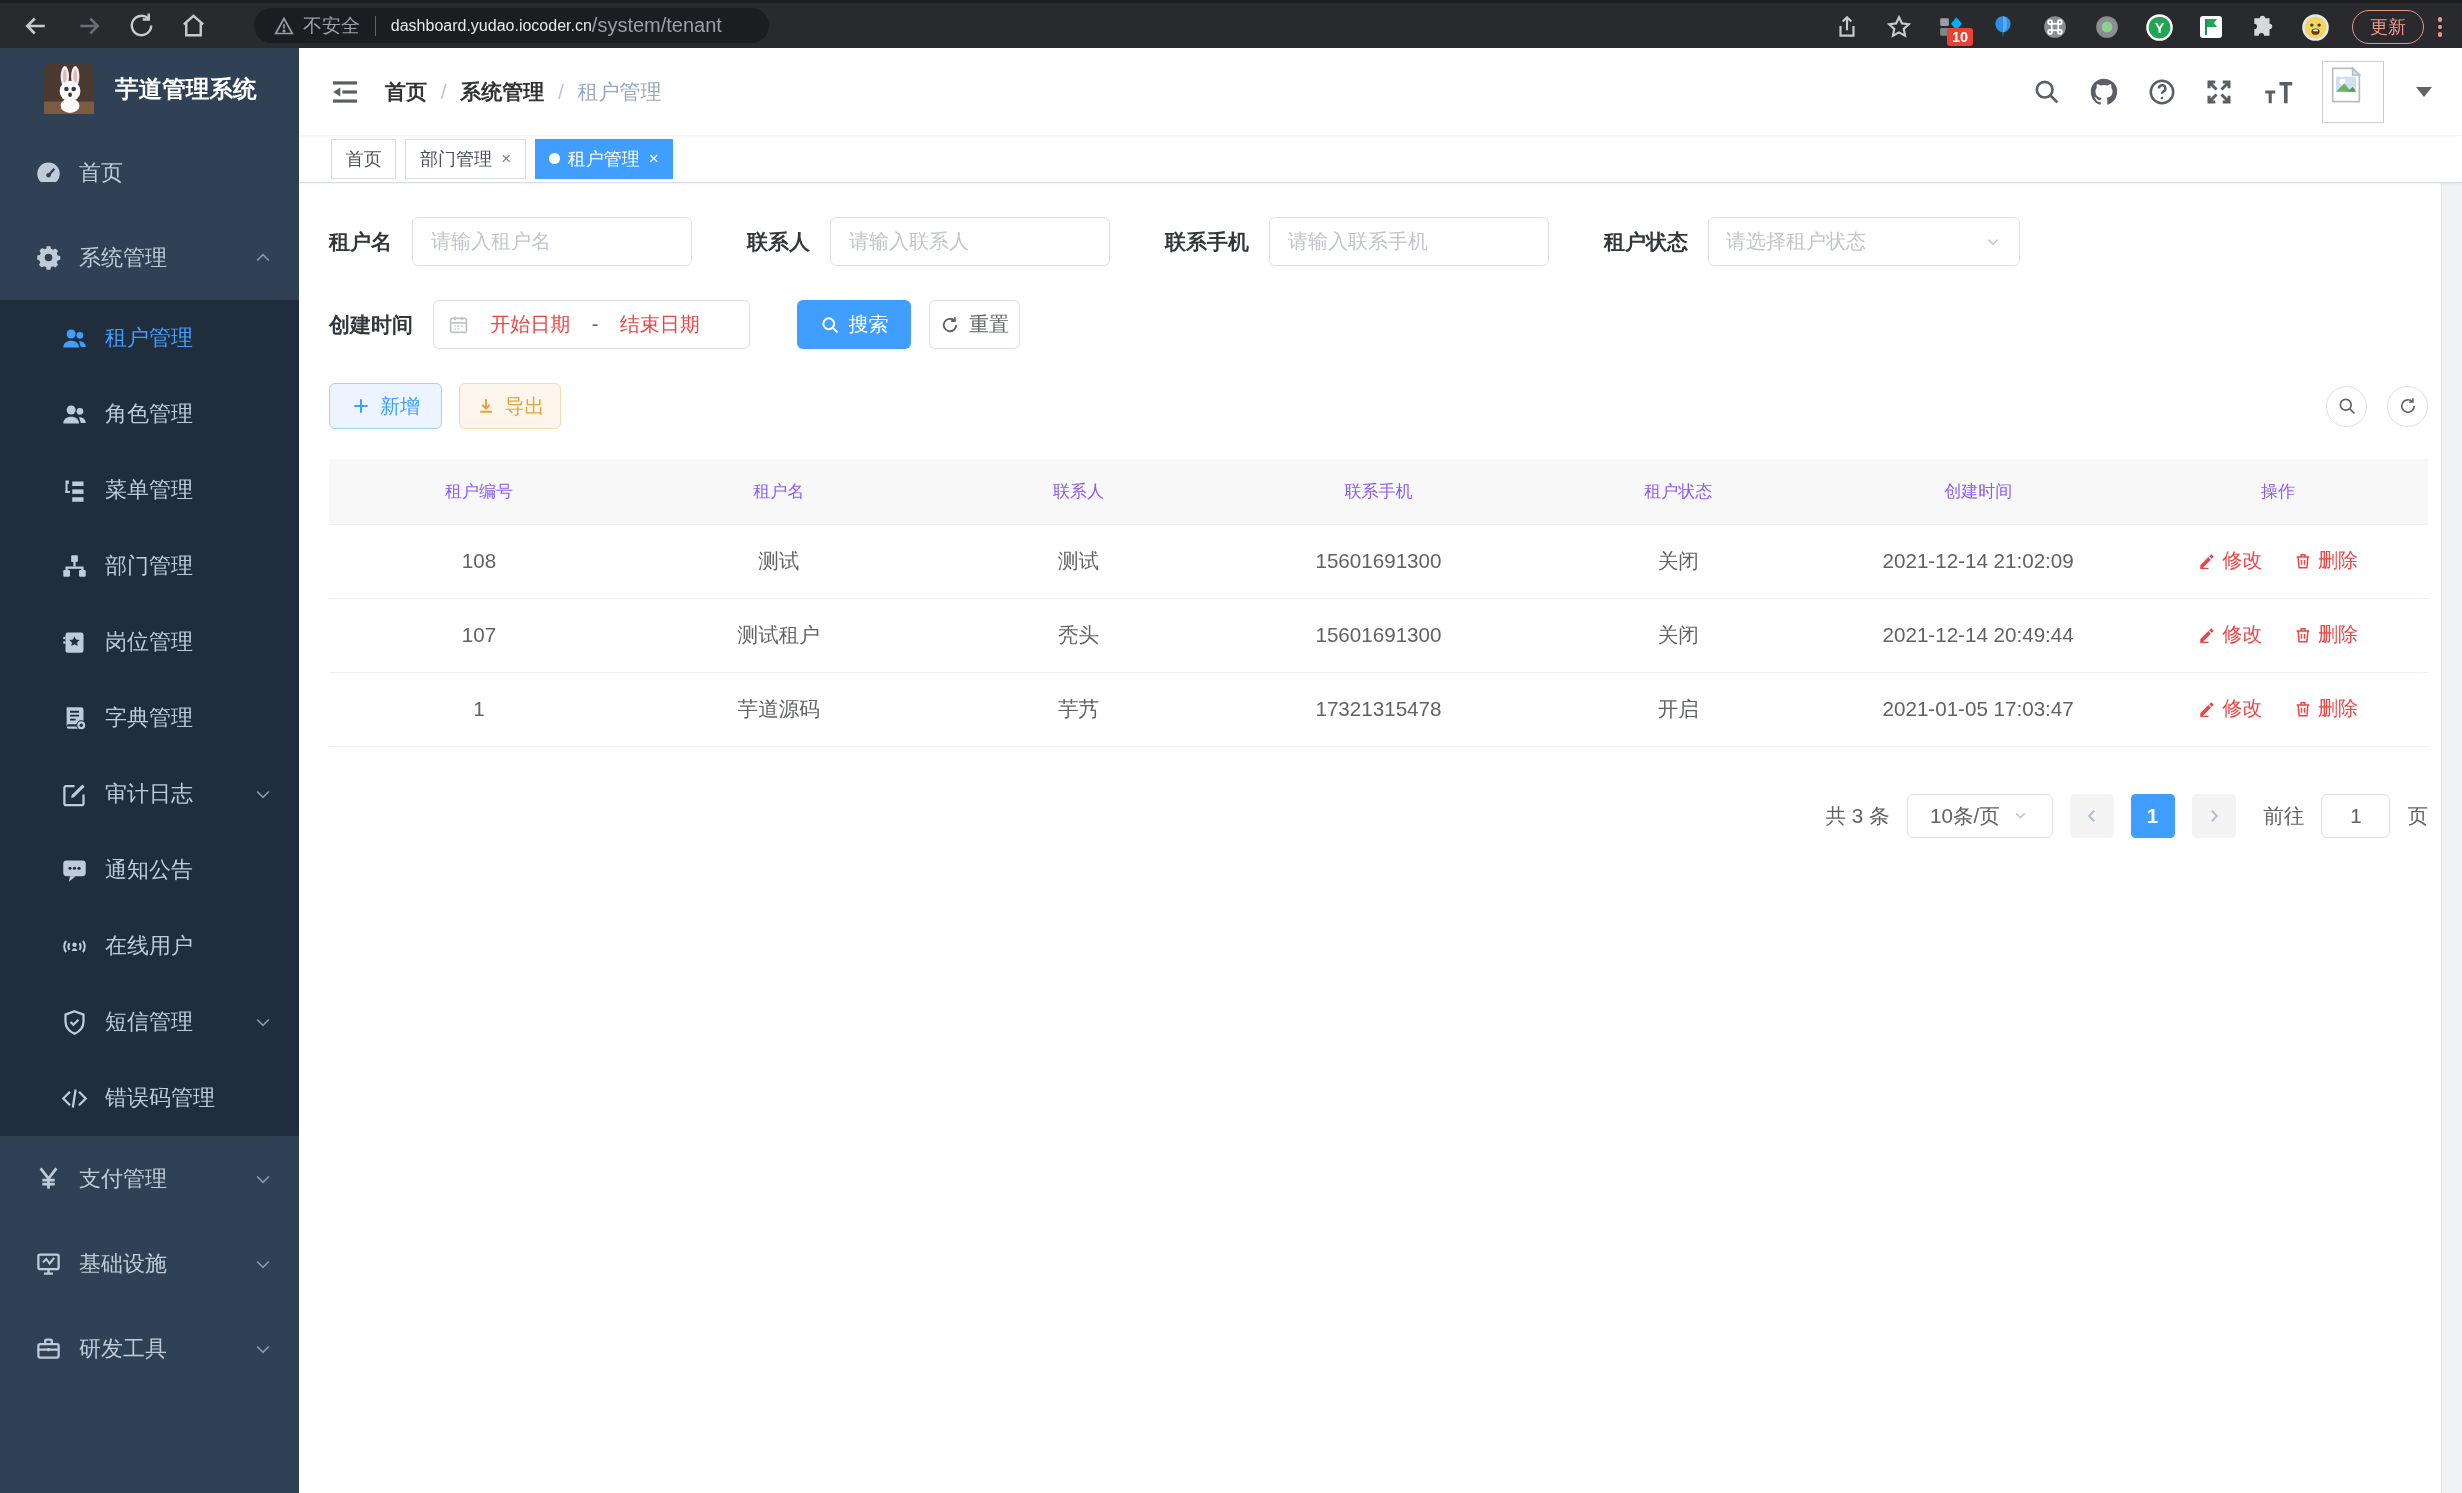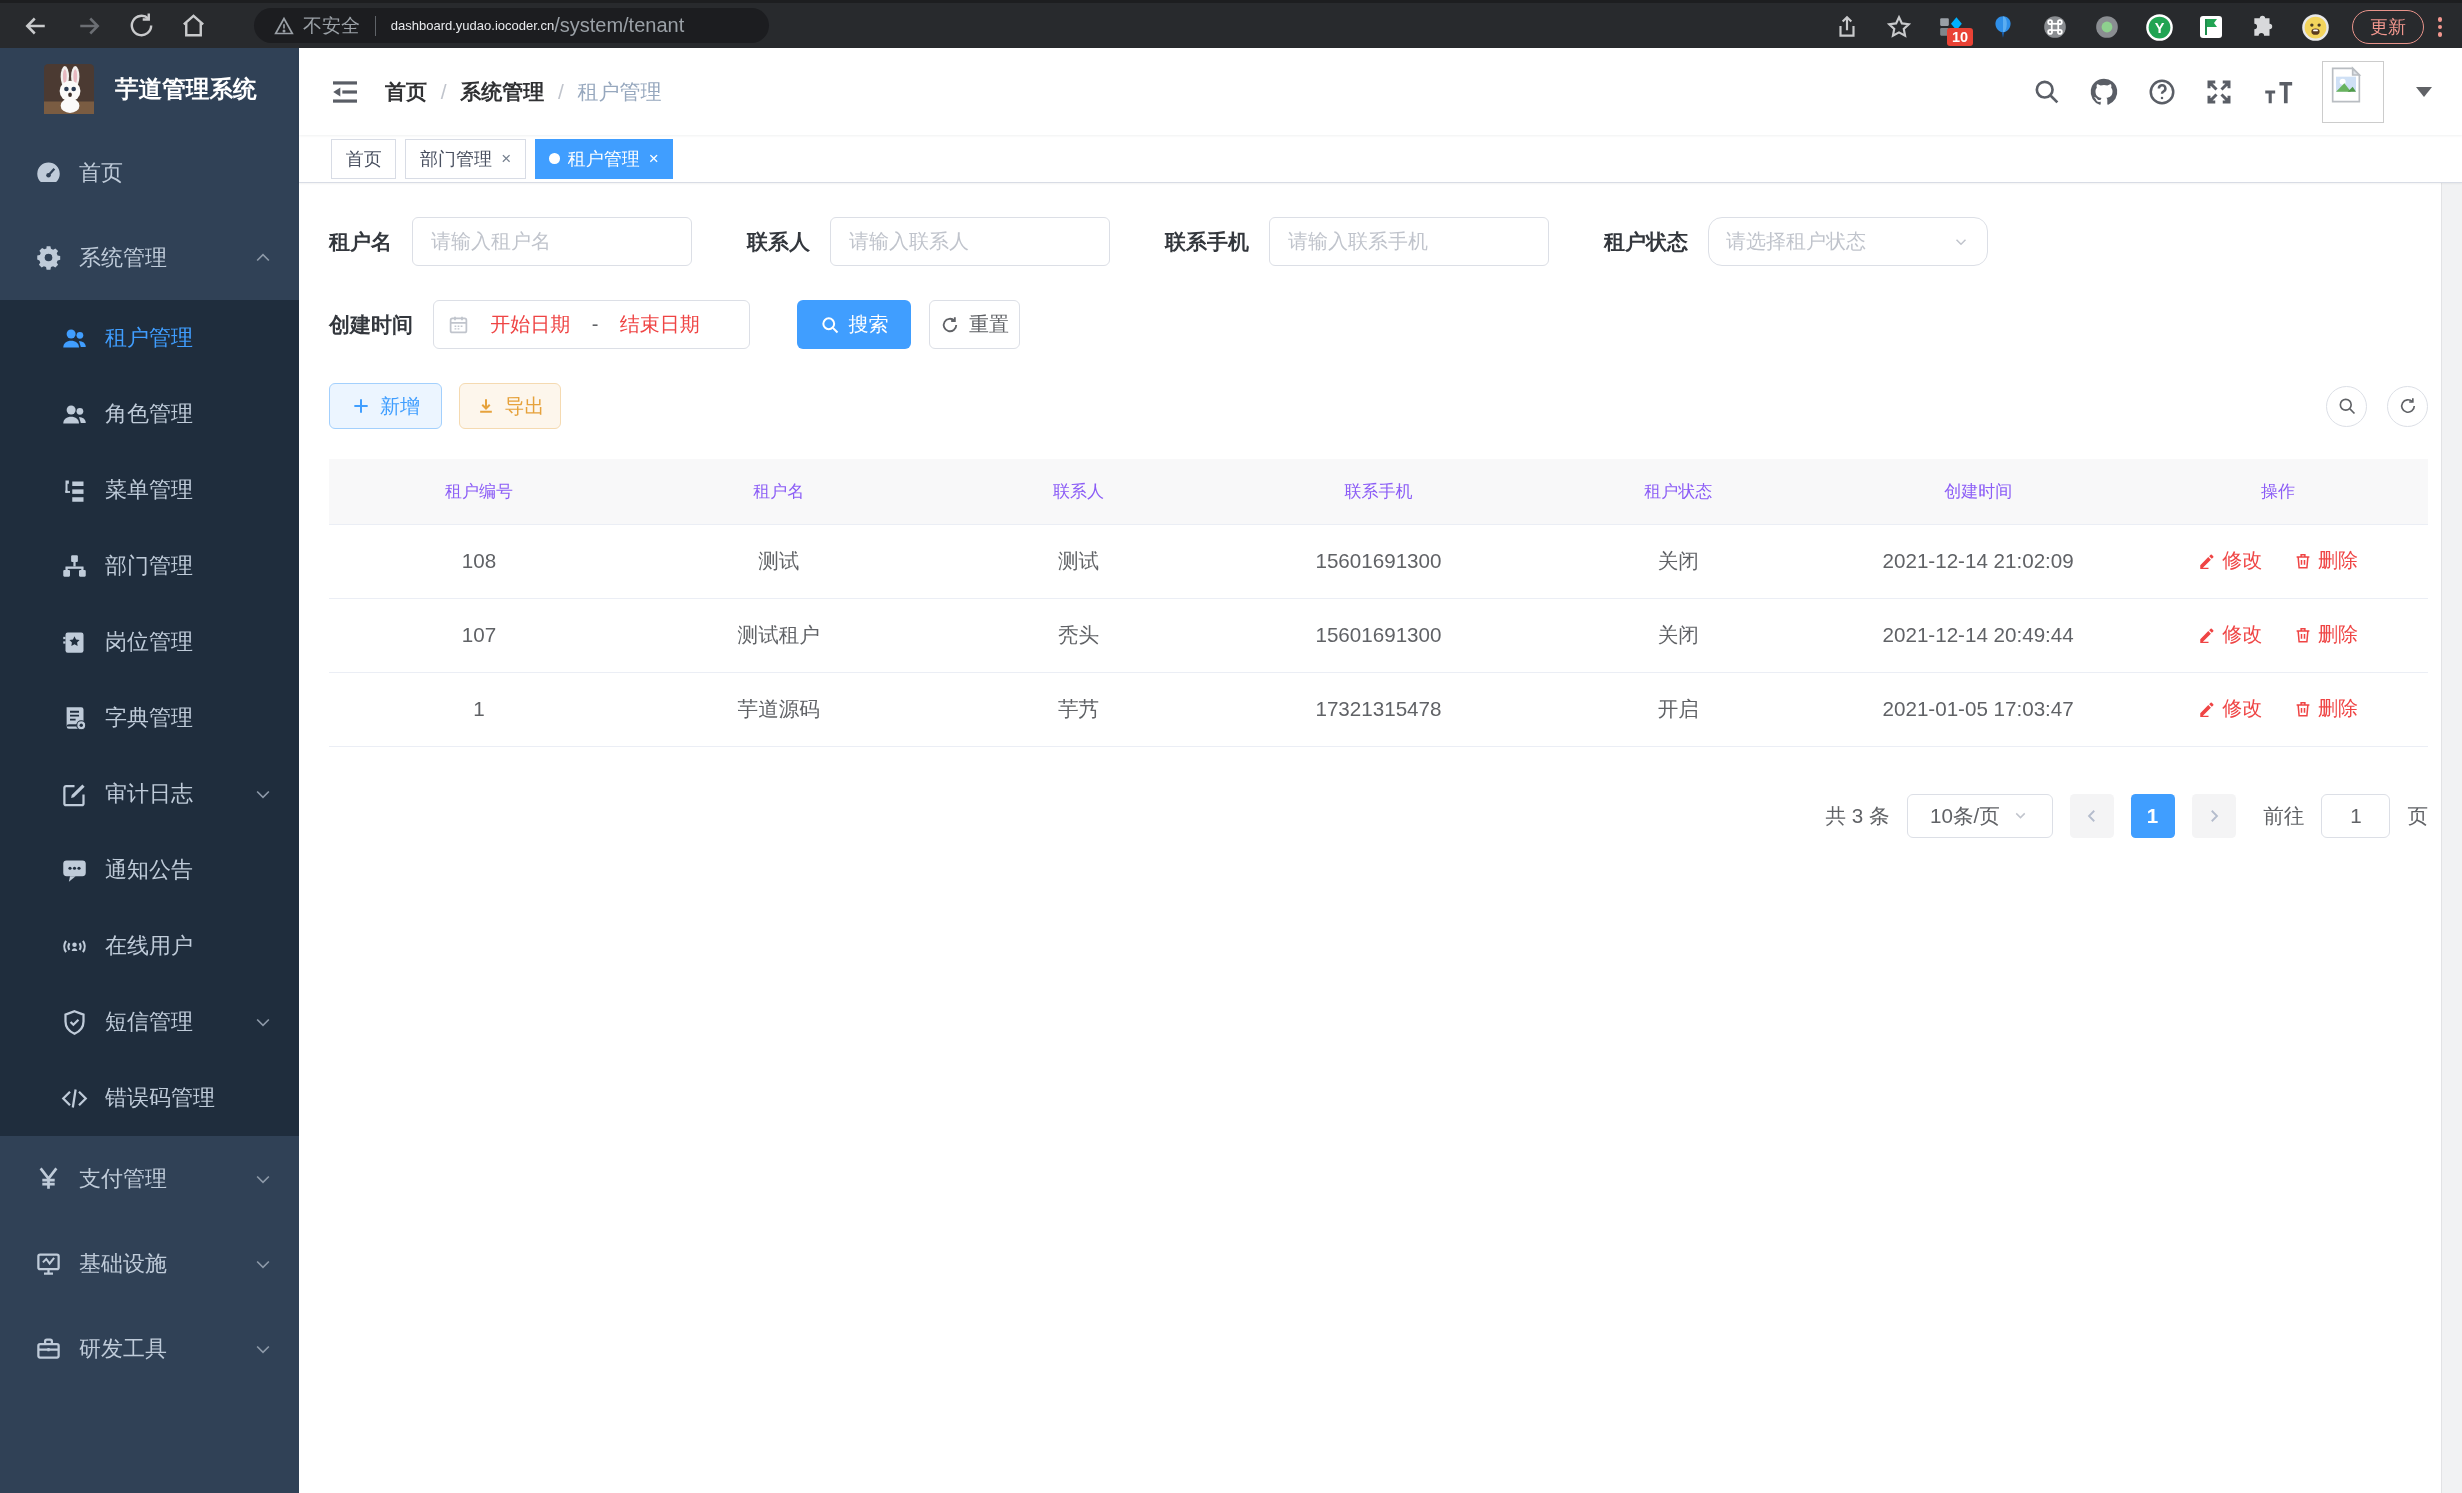--- a/index.html
+++ b/index.html
@@ -9,21 +9,21 @@
 
   
   .browser-bar { position:relative; width:2462px; height:48px; background:#282a2d;
     display:flex; align-items:center; border-top:3px solid #1d1e20; }
   .b-nav { display:flex; align-items:center; gap:23px; margin-left:21px; color:#c9cacc; }
   .b-nav .dim { color:#6b6e73; }
   .url-pill { margin-left:46px; width:515px; height:35px; background:#1c1d20; border-radius:17.5px;
     display:flex; align-items:center; padding:0 20px; }
   .sec-label { color:#9aa0a6; font-size:19px; margin-left:9px; }
   .url-divider { width:0.8px; height:20px; background:#5f6368; margin:0 15px; }
-  .url-host { color:#e8eaed; font-size:13px; }
+  .url-host { color:#e8eaed; font-size:16px; }
   .url-path { color:#9aa0a6; font-size:20px; }
   .b-right { position:absolute; right:12px; top:3px; height:42px; display:flex; align-items:center; }
   .b-ico { width:52px; display:flex; justify-content:center; align-items:center; position:relative; color:#c9cacc; }
   .ext-badge { position:absolute; right:4.6px; bottom:-6px; background:#e94235; color:#fff; font-size:14.5px;
     padding:0.8px 4.6px; border-radius:3px; font-weight:700; }
   .update-pill { height:34px; border:1.5px solid #e8938a; border-radius:17.5px; color:#f2978e;
     font-size:18px; display:flex; align-items:center; padding:0 17px; margin:0 6px 0 10.7px; }
   .dots3 { color:#f2978e; font-size:23px; letter-spacing:0; width:20px; text-align:center; line-height:10.7px; }
   .dots3 i { display:block; width:4.6px; height:4.6px; background:#f2978e; border-radius:50%; margin:3px auto; }
 
@@ -64,21 +64,21 @@
 
   .content { flex:1; padding:34px 34px 0 30px; background:#fff; }
 
   
   .filter-row { display:flex; align-items:center; margin-bottom:34px; }
   .f-field { display:flex; align-items:center; margin-right:55px; }
   .f-label { font-size:21px; font-weight:700; color:#33373d; margin-right:20px; white-space:nowrap; }
   .f-input { width:280px; height:49px; border:0.8px solid #dcdfe6; border-radius:6px; background:#fff;
     font-size:20px; color:#606266; padding:8px 18px; outline:none; }
   .f-input::placeholder { color:#c0c4cc; }
-  .f-select { width:280px; height:49px; border:0.8px solid #dcdfe6; border-radius:14px; background:#fff;
+  .f-select { width:312px; height:49px; border:0.8px solid #dcdfe6; border-radius:6px; background:#fff;
     display:flex; align-items:center; padding:0 17px; cursor:pointer;gap:26px; }
   .f-select .sel-ph { color:#c0c4cc; font-size:20px; flex:1; }
   .date-box { width:317px; height:49px; border:0.8px solid #dcdfe6; border-radius:6px; display:flex;
     align-items:center; padding:0 13.7px; gap:12px; }
   .date-ph { color:#ef4444; font-size:20px; width:99px; text-align:center; }
   .date-sep { color:#606266; font-size:20px; }
 
   .btn { display:inline-flex; align-items:center; justify-content:center; gap:9px; border-radius:6px;
     font-size:20px; cursor:pointer; border:0.8px solid transparent; white-space:nowrap; }
   .btn-search { width:114px; height:49px; background:#409eff; color:#fff; margin-left:47px; }

